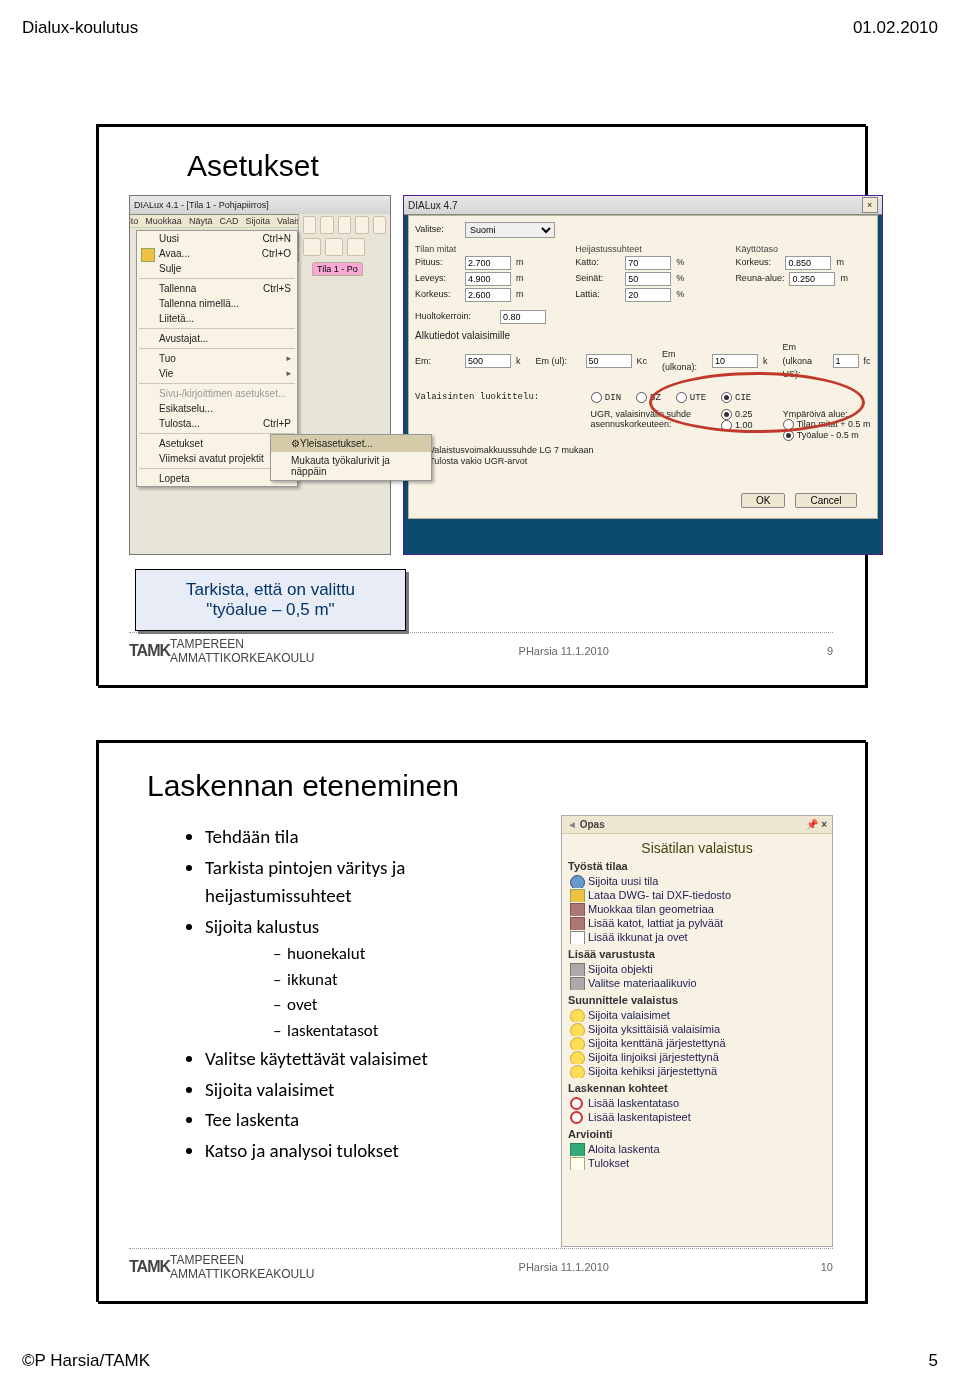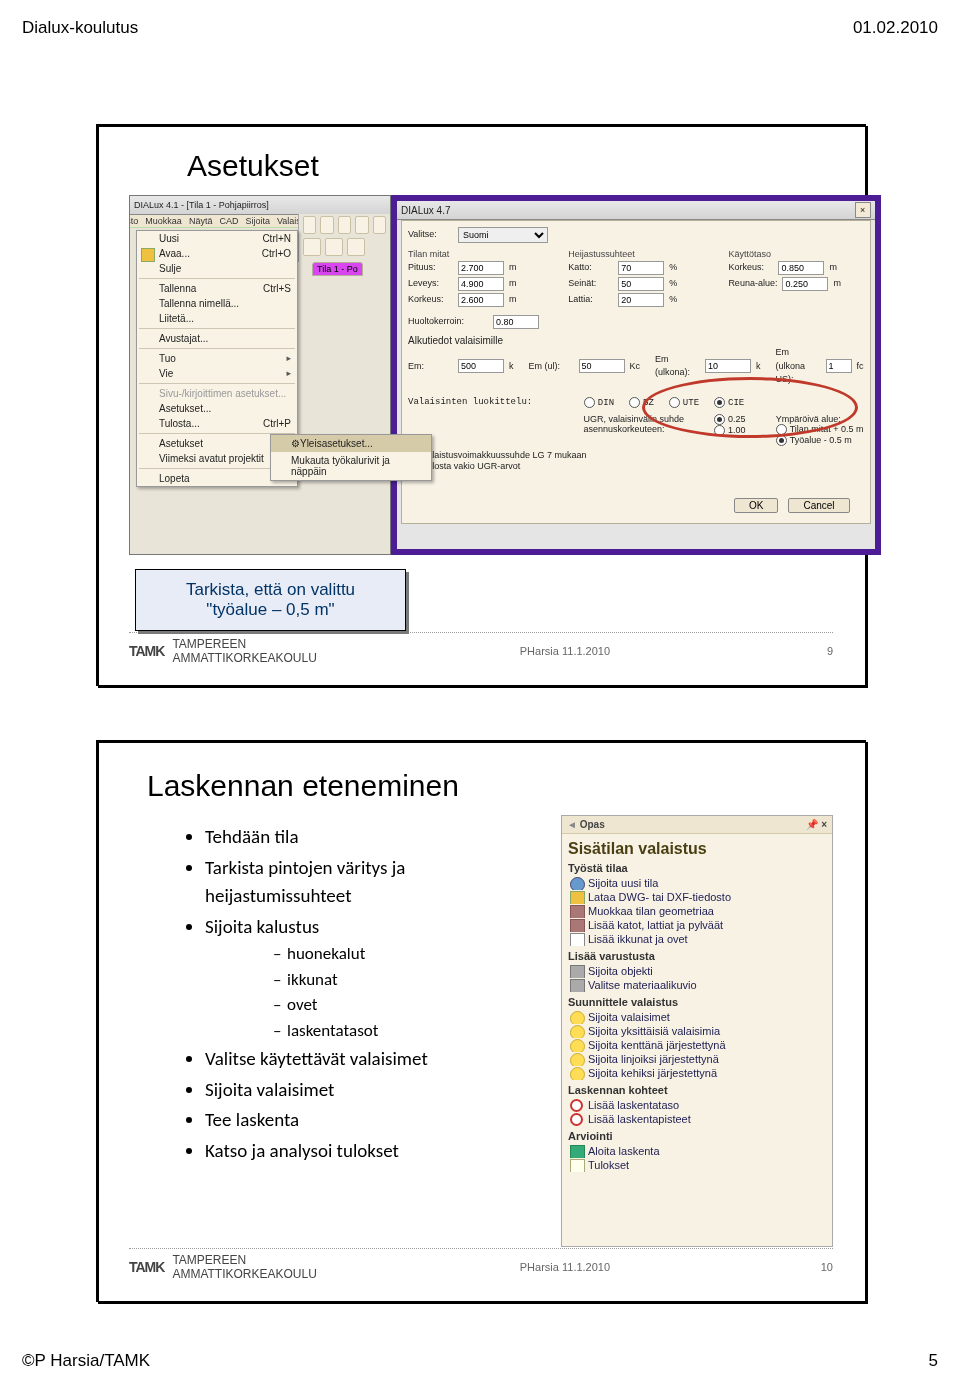--- a/index.html
+++ b/index.html
@@ -64,22 +64,22 @@
     border-top: 1px dotted #999;
     font-size: 12px;
     padding-top: 4px;
     color: #444;
     display: flex;
     align-items: center;
   }
   .slide-footer .logo {
     font-weight: bold;
     letter-spacing: -1px;
-    margin-right: 8px;
-    font-size: 14px;
+    margin-right: 0;
+    font-size: 16px;
   }
   .slide-footer .center {
     flex: 1;
     text-align: center;
     font-size: 11px;
     color: #666;
   }
   .slide-footer .pg {
     width: 20px;
     text-align: right;
@@ -87,21 +87,21 @@
     color: #666;
   }
   
   .app-shot {
     position: absolute;
     top: 60px;
     left: 22px;
     right: 22px;
     height: 360px;
     display: flex;
-    gap: 0;
+    gap: 12px;
   }
   .app-left {
     width: 260px;
     background: #e9e4d8;
     border: 1px solid #777;
     font-size: 11px;
     position: relative;
   }
   .titlebar {
     background: linear-gradient(#e8e8e8,#d4d4d4);
@@ -212,22 +212,22 @@
     box-shadow: 3px 3px 0 #7a7a7a;
     padding: 10px 12px;
     font-size: 17px;
     color: #003366;
     text-align: center;
     z-index: 4;
   }
   
   .app-right {
     flex: 1;
-    border: 6px solid #4c1d95;
-    background: #e5e5e5;
+    border: 1px solid #4c1d95;
+    background: #0c4a6e;
     position: relative;
     font-size: 10px;
     color: #222;
   }
   .app-right .dlg-title {
     background: linear-gradient(#e8e8e8,#d4d4d4);
     height: 18px;
     border-bottom: 1px solid #888;
     padding: 0 4px;
     display: flex;
@@ -402,23 +402,24 @@
     justify-content:space-between;
     border-bottom:1px solid #d6cba8;
     background:#efe6d2;
     font-weight:bold;
   }
   .guide-panel .section {
     padding: 4px 6px 0 6px;
   }
   .guide-panel .section-title {
     color: #4a3f12;
-    font-weight: bold;
-    font-size: 16px;
+    font-weight: normal;
+    font-size: 14px;
     margin: 2px 0 4px 0;
+    text-align: center;
   }
   .guide-panel .cat {
     font-size: 11px;
     font-weight: bold;
     color: #333;
     margin: 4px 0 2px 0;
   }
   .guide-panel .glink {
     color: #225;
     font-size: 11px;
@@ -450,21 +451,21 @@
   .icon-target { background:#fff; border:2px solid #c33; border-radius:50%; box-sizing:border-box;}
   .icon-play { background:#3a7; border:1px solid #285;}
   .icon-sheet { background:#ffe; border:1px solid #aa7; }
   .close-x {
     width:14px;height:14px;border:1px solid #888;display:flex;align-items:center;justify-content:center;font-size:9px;background:#f3e9d5;
   }
   .tabset {
     position:absolute;
     top:66px;
     left:182px;
-    background:#d946ef;
+    background:#f9a8d4;
     border:1px solid #b6b09a;
     font-size:9px;
     padding:1px 4px;
     border-radius:3px 3px 0 0;
     z-index:2;
   }
 </style>
 </head>
 <body>
 
@@ -548,21 +549,21 @@
             <div class="mi">
                 <span>Vie</span>
                 <span class="arrow">▸</span>
               </div>
             <div class="sep"></div>
             <div class="mi dis">
                 <span>Sivu-/kirjoittimen asetukset...</span>
               </div>
             <div class="mi">
                 <span class="icon"></span>
-                <span>Asetukset...</span>
+                <span>Esikatselu...</span>
               </div>
             <div class="mi">
                 <span class="icon"></span>
                 <span>Tulosta...</span>
                 <span>Ctrl+P</span>
               </div>
             <div class="sep"></div>
             <div class="mi">
                 <span>Asetukset</span>
                 <span class="arrow">▸</span>

